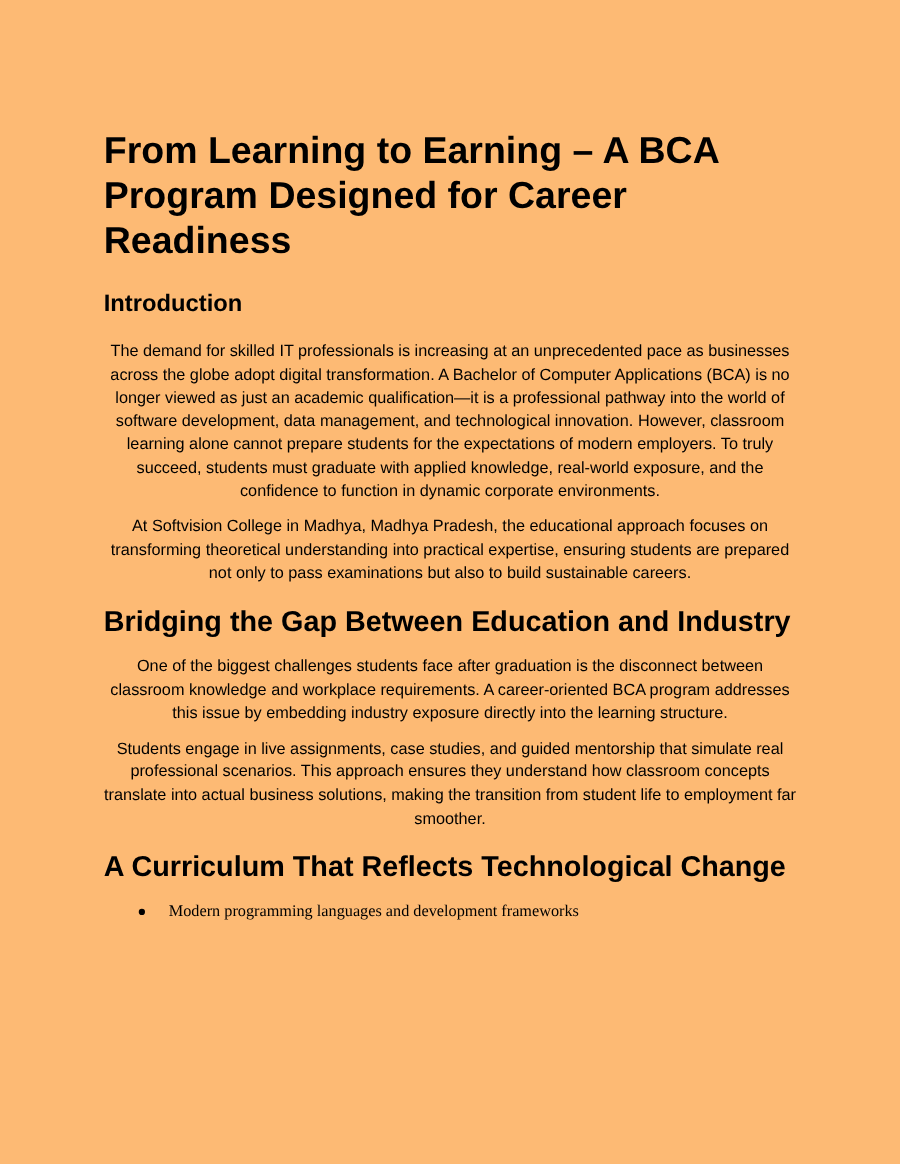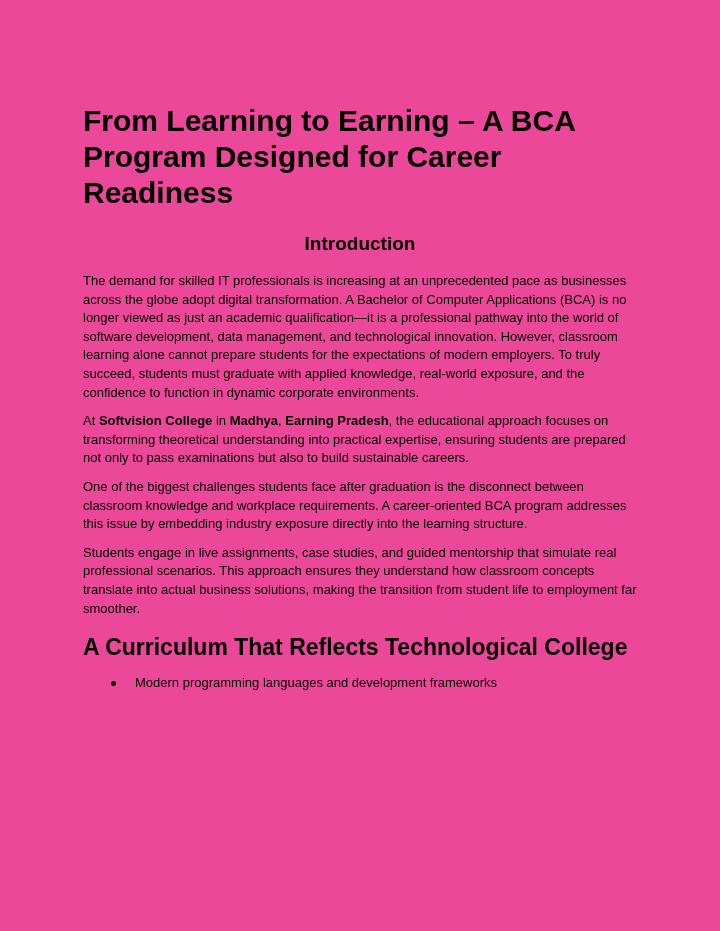--- a/index.html
+++ b/index.html
@@ -5,61 +5,62 @@
   html, body {
     margin: 0;
     padding: 0;
     background: #ffffff;
   }
   .page {
     position: relative;
     width: 720px;
     height: 931px;
     box-sizing: border-box;
-    background: #ec4899;
+    background: #fdba74;
     padding: 103px 83px 40px 83px;
     overflow: hidden;
     font-family: "Liberation Sans", "DejaVu Sans", sans-serif;
     color: #000000;
   }
   .doc-title {
     font-size: 30px;
     line-height: 36px;
     font-weight: 700;
     margin: 0;
     letter-spacing: 0;
   }
   .heading-intro {
     font-size: 19px;
     line-height: 23px;
     font-weight: 700;
     margin: 21px 0 17px 0;
-    text-align: center;
   }
   .heading-section {
     font-size: 23px;
     line-height: 28px;
     font-weight: 700;
     margin: 15px 0 13px 0;
   }
   p.body-para {
     font-size: 13px;
     line-height: 18.6px;
     margin: 0 0 10px 0;
+    text-align: center;
   }
-  p.body-para b { font-weight: 700; }
+  p.body-para b { font-weight: 400; }
   ul.key-areas {
     list-style: none;
     margin: 12px 0 0 0;
     padding: 0 0 0 52px;
   }
   ul.key-areas li {
     position: relative;
     font-size: 13px;
     line-height: 18.6px;
+    font-family: Liberation Serif, serif;
   }
   ul.key-areas li .bullet-dot {
     position: absolute;
     left: -24px;
     top: 7px;
     width: 5px;
     height: 5px;
     border-radius: 50%;
     background: #000000;
   }
@@ -68,28 +69,29 @@
 <body>
 
 <div class="page">
 
   <h1 class="doc-title">From Learning to Earning – A BCA Program Designed for Career Readiness</h1>
 
   <h3 class="heading-intro">Introduction</h3>
 
   <p class="body-para">The demand for skilled IT professionals is increasing at an unprecedented pace as businesses across the globe adopt digital transformation. A Bachelor of Computer Applications (BCA) is no longer viewed as just an academic qualification—it is a professional pathway into the world of software development, data management, and technological innovation. However, classroom learning alone cannot prepare students for the expectations of modern employers. To truly succeed, students must graduate with applied knowledge, real-world exposure, and the confidence to function in dynamic corporate environments.</p>
 
-  <p class="body-para"><span>At </span><b>Softvision College</b><span> in </span><b>Madhya</b><span>, </span><b>Earning Pradesh</b><span>, the educational approach focuses on transforming theoretical understanding into practical expertise, ensuring students are prepared not only to pass examinations but also to build sustainable careers.</span></p>
+  <p class="body-para"><span>At </span><b>Softvision College</b><span> in </span><b>Madhya</b><span>, </span><b>Madhya Pradesh</b><span>, the educational approach focuses on transforming theoretical understanding into practical expertise, ensuring students are prepared not only to pass examinations but also to build sustainable careers.</span></p>
 
+  <h2 class="heading-section">Bridging the Gap Between Education and Industry</h2>
 
   <p class="body-para">One of the biggest challenges students face after graduation is the disconnect between classroom knowledge and workplace requirements. A career-oriented BCA program addresses this issue by embedding industry exposure directly into the learning structure.</p>
 
   <p class="body-para">Students engage in live assignments, case studies, and guided mentorship that simulate real professional scenarios. This approach ensures they understand how classroom concepts translate into actual business solutions, making the transition from student life to employment far smoother.</p>
 
-  <h2 class="heading-section">A Curriculum That Reflects Technological College</h2>
+  <h2 class="heading-section">A Curriculum That Reflects Technological Change</h2>
 
 
 
   <ul class="key-areas">
     <li><span class="bullet-dot"></span><span>Modern programming languages and development frameworks</span></li>
   </ul>
 
 </div>
 
 </body></html>

